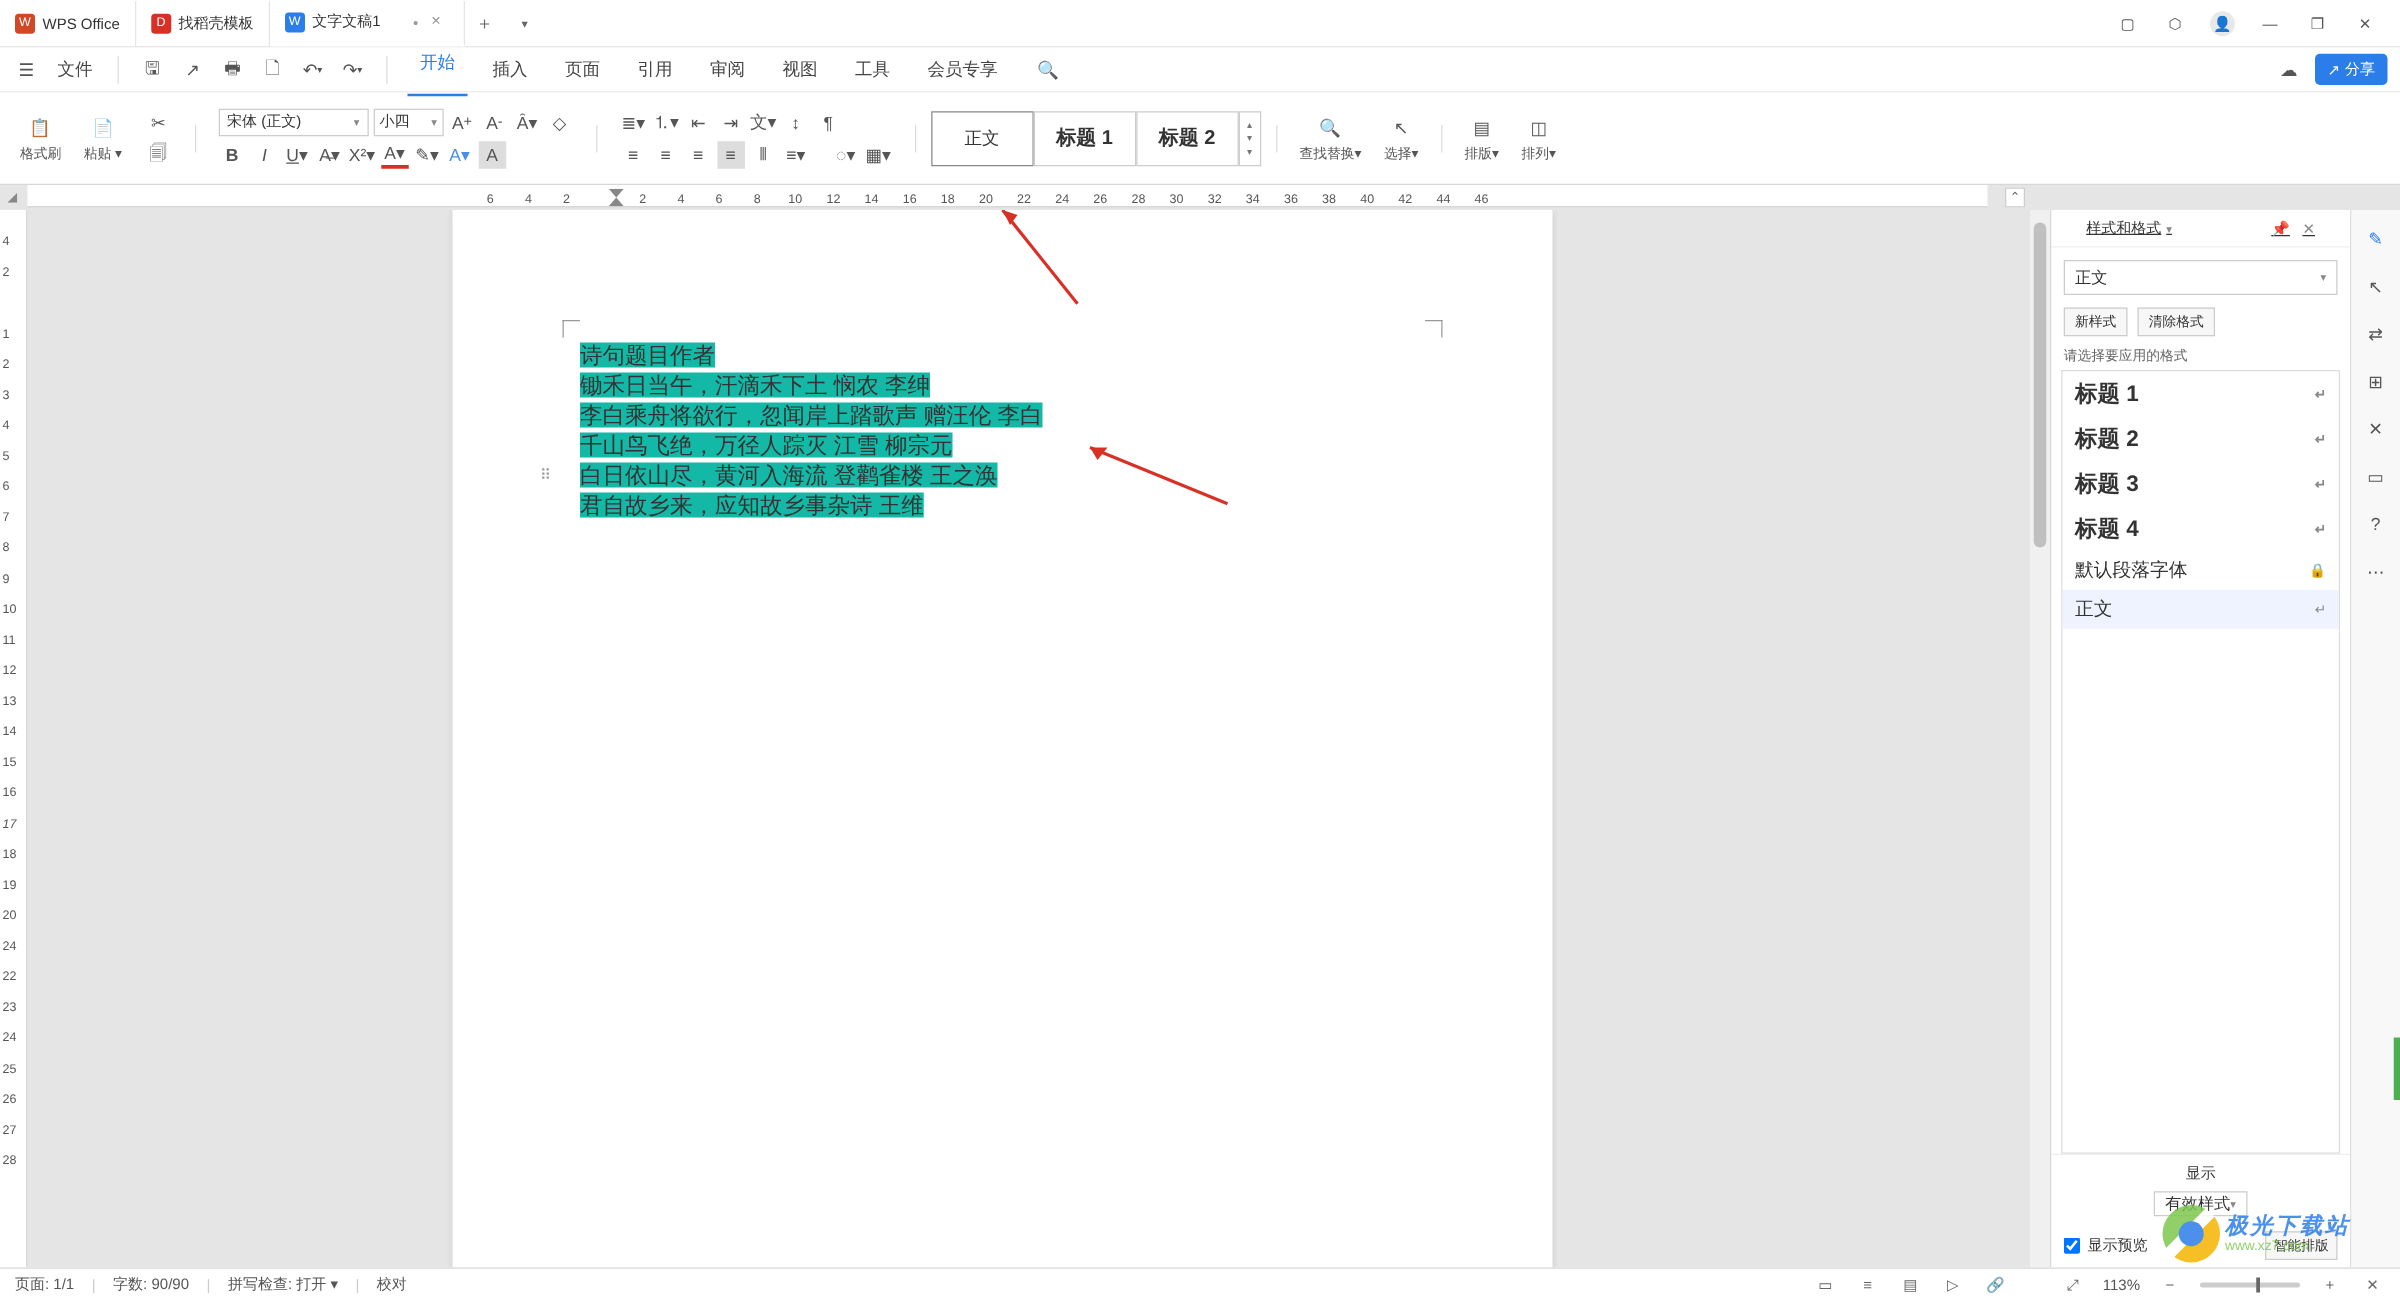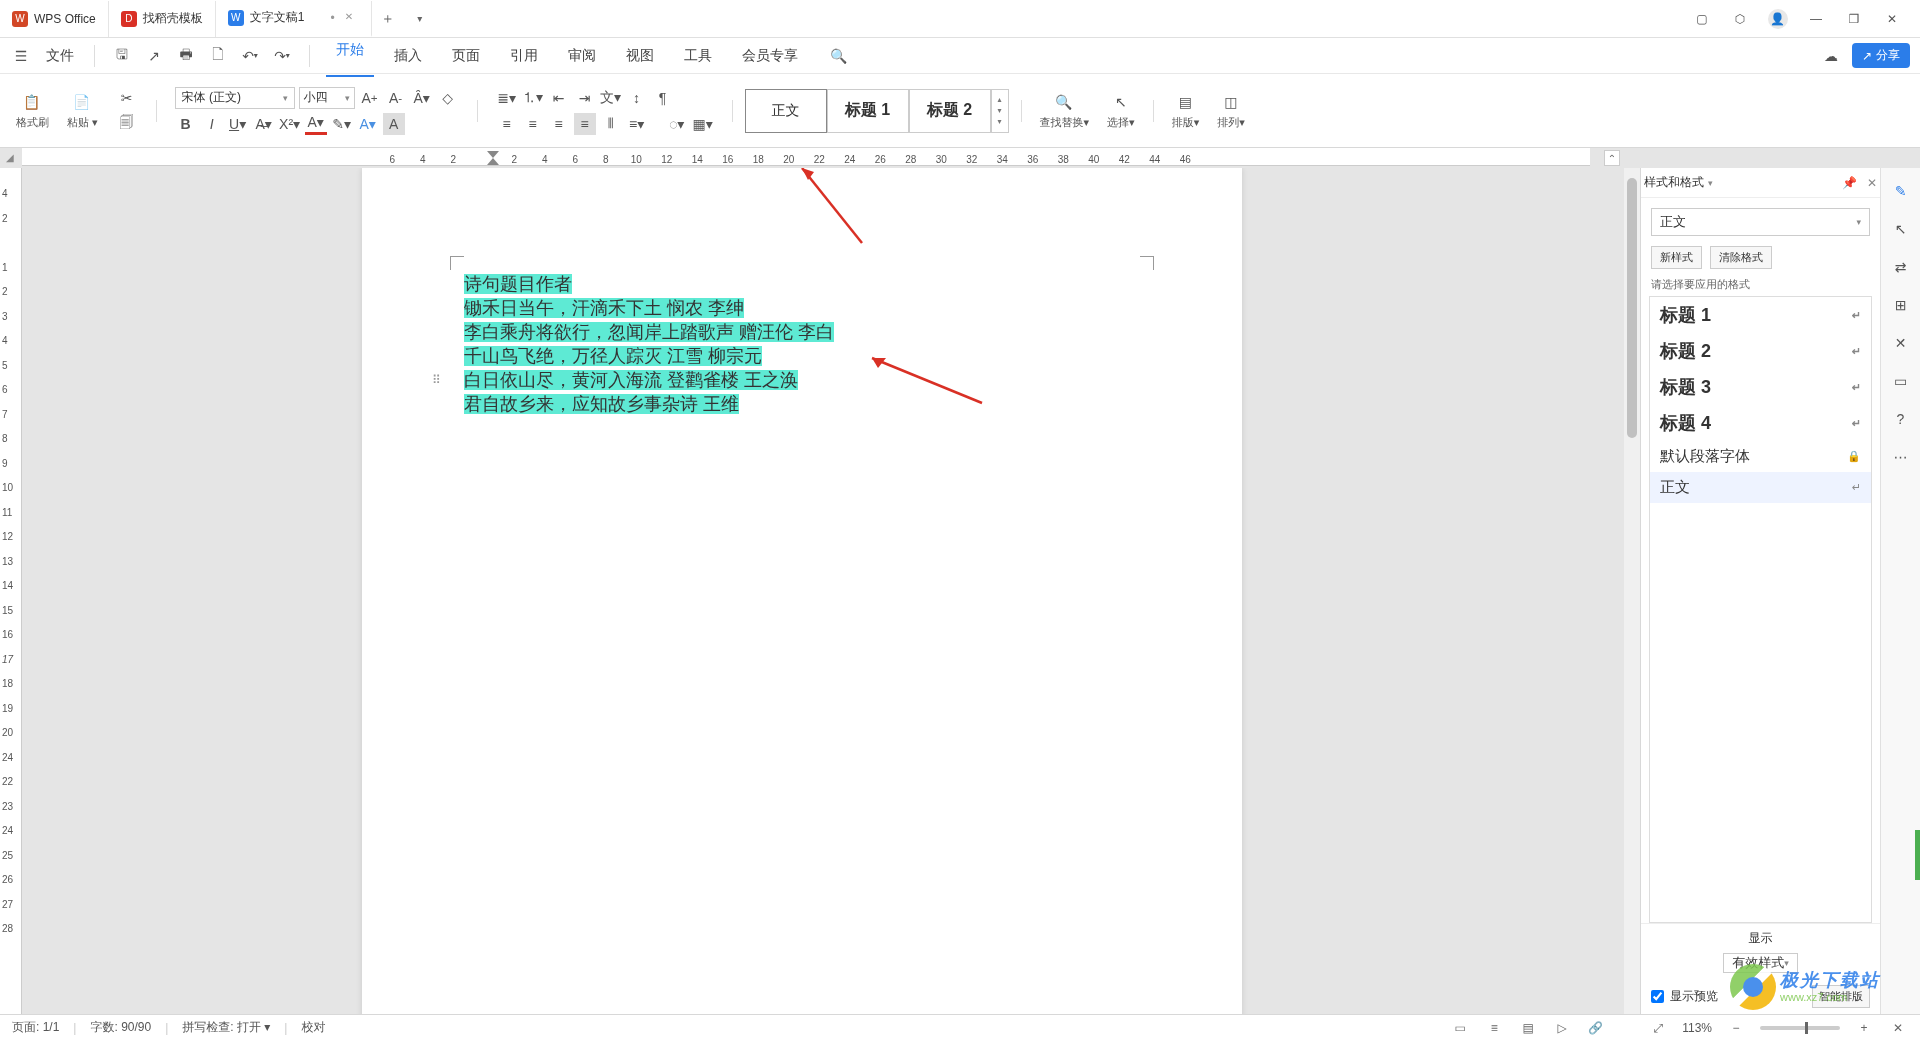--- a/index.html
+++ b/index.html
@@ -50,28 +50,28 @@
 .workspace { position:absolute; top:168px; left:0; right:0; bottom:26px; display:flex; background:#e5e5e5; }
 .ruler-v { width:22px; background:#fff; border-right:1px solid #ccc; position:relative; }
 .ruler-v .vmarks { position:absolute; top:20px; left:2px; display:flex; flex-direction:column; font-size:10px; color:#555; gap:12.5px; }
 .doc-area { flex:1; position:relative; overflow:hidden; background:#e5e5e5; }
 .page { position:absolute; left:340px; top:0; width:880px; height:1100px; background:#fff; box-shadow:0 0 6px rgba(0,0,0,0.12); }
 .page-content { position:absolute; left:102px; top:104px; width:680px; }
 .page-corner { position:absolute; width:14px; height:14px; }
 .page-corner.tl { left:88px; top:88px; border-left:1px solid #999; border-top:1px solid #999; }
 .page-corner.tr { right:88px; top:88px; border-right:1px solid #999; border-top:1px solid #999; }
 .text-line { font-family:"SimSun","宋体",serif; font-size:18px; line-height:24px; }
-.text-line span.sel { background:#5eead4; }
+.text-line span.sel { background:#14b8a6; }
 .handle { position:absolute; left:70px; top:205px; color:#999; font-size:12px; letter-spacing:-2px; }
 .arrow { position:absolute; pointer-events:none; }
 
 
 .right-pane { width:240px; background:#fff; border-left:1px solid #d8d8d8; display:flex; flex-direction:column; }
 .right-toolbar { width:40px; background:#f8f8f8; border-left:1px solid #e0e0e0; display:flex; flex-direction:column; align-items:center; gap:16px; padding-top:12px; }
-.rp-header { height:30px; display:flex; align-items:center; padding:0 3px; border-bottom:1px solid #eee; font-size:12px; gap:4px; }
+.rp-header { height:30px; display:flex; align-items:center; padding:0 28px; border-bottom:1px solid #eee; font-size:12px; gap:4px;text-decoration:underline; }
 .rp-header .spacer { flex:1; }
 .rp-select { margin:10px; border:1px solid #ccc; height:28px; display:flex; align-items:center; padding:0 8px; justify-content:space-between; font-size:13px; }
 .rp-btns { display:flex; gap:8px; padding:0 10px; }
 .rp-sbtn { border:1px solid #ccc; padding:3px 8px; font-size:11px; background:#f7f7f7; }
 .rp-label { padding:8px 10px 4px; font-size:11px; color:#666; }
 .rp-list { flex:1; border:1px solid #ddd; margin:0 8px; overflow:auto; }
 .rp-item { padding:6px 10px; display:flex; align-items:center; justify-content:space-between; font-size:15px; }
 .rp-item.h { font-family:"SimSun",serif; font-weight:bold; font-size:18px; }
 .rp-item.sel { background:#eef3ff; }
 .rp-item .ret { color:#888; font-size:11px; }

